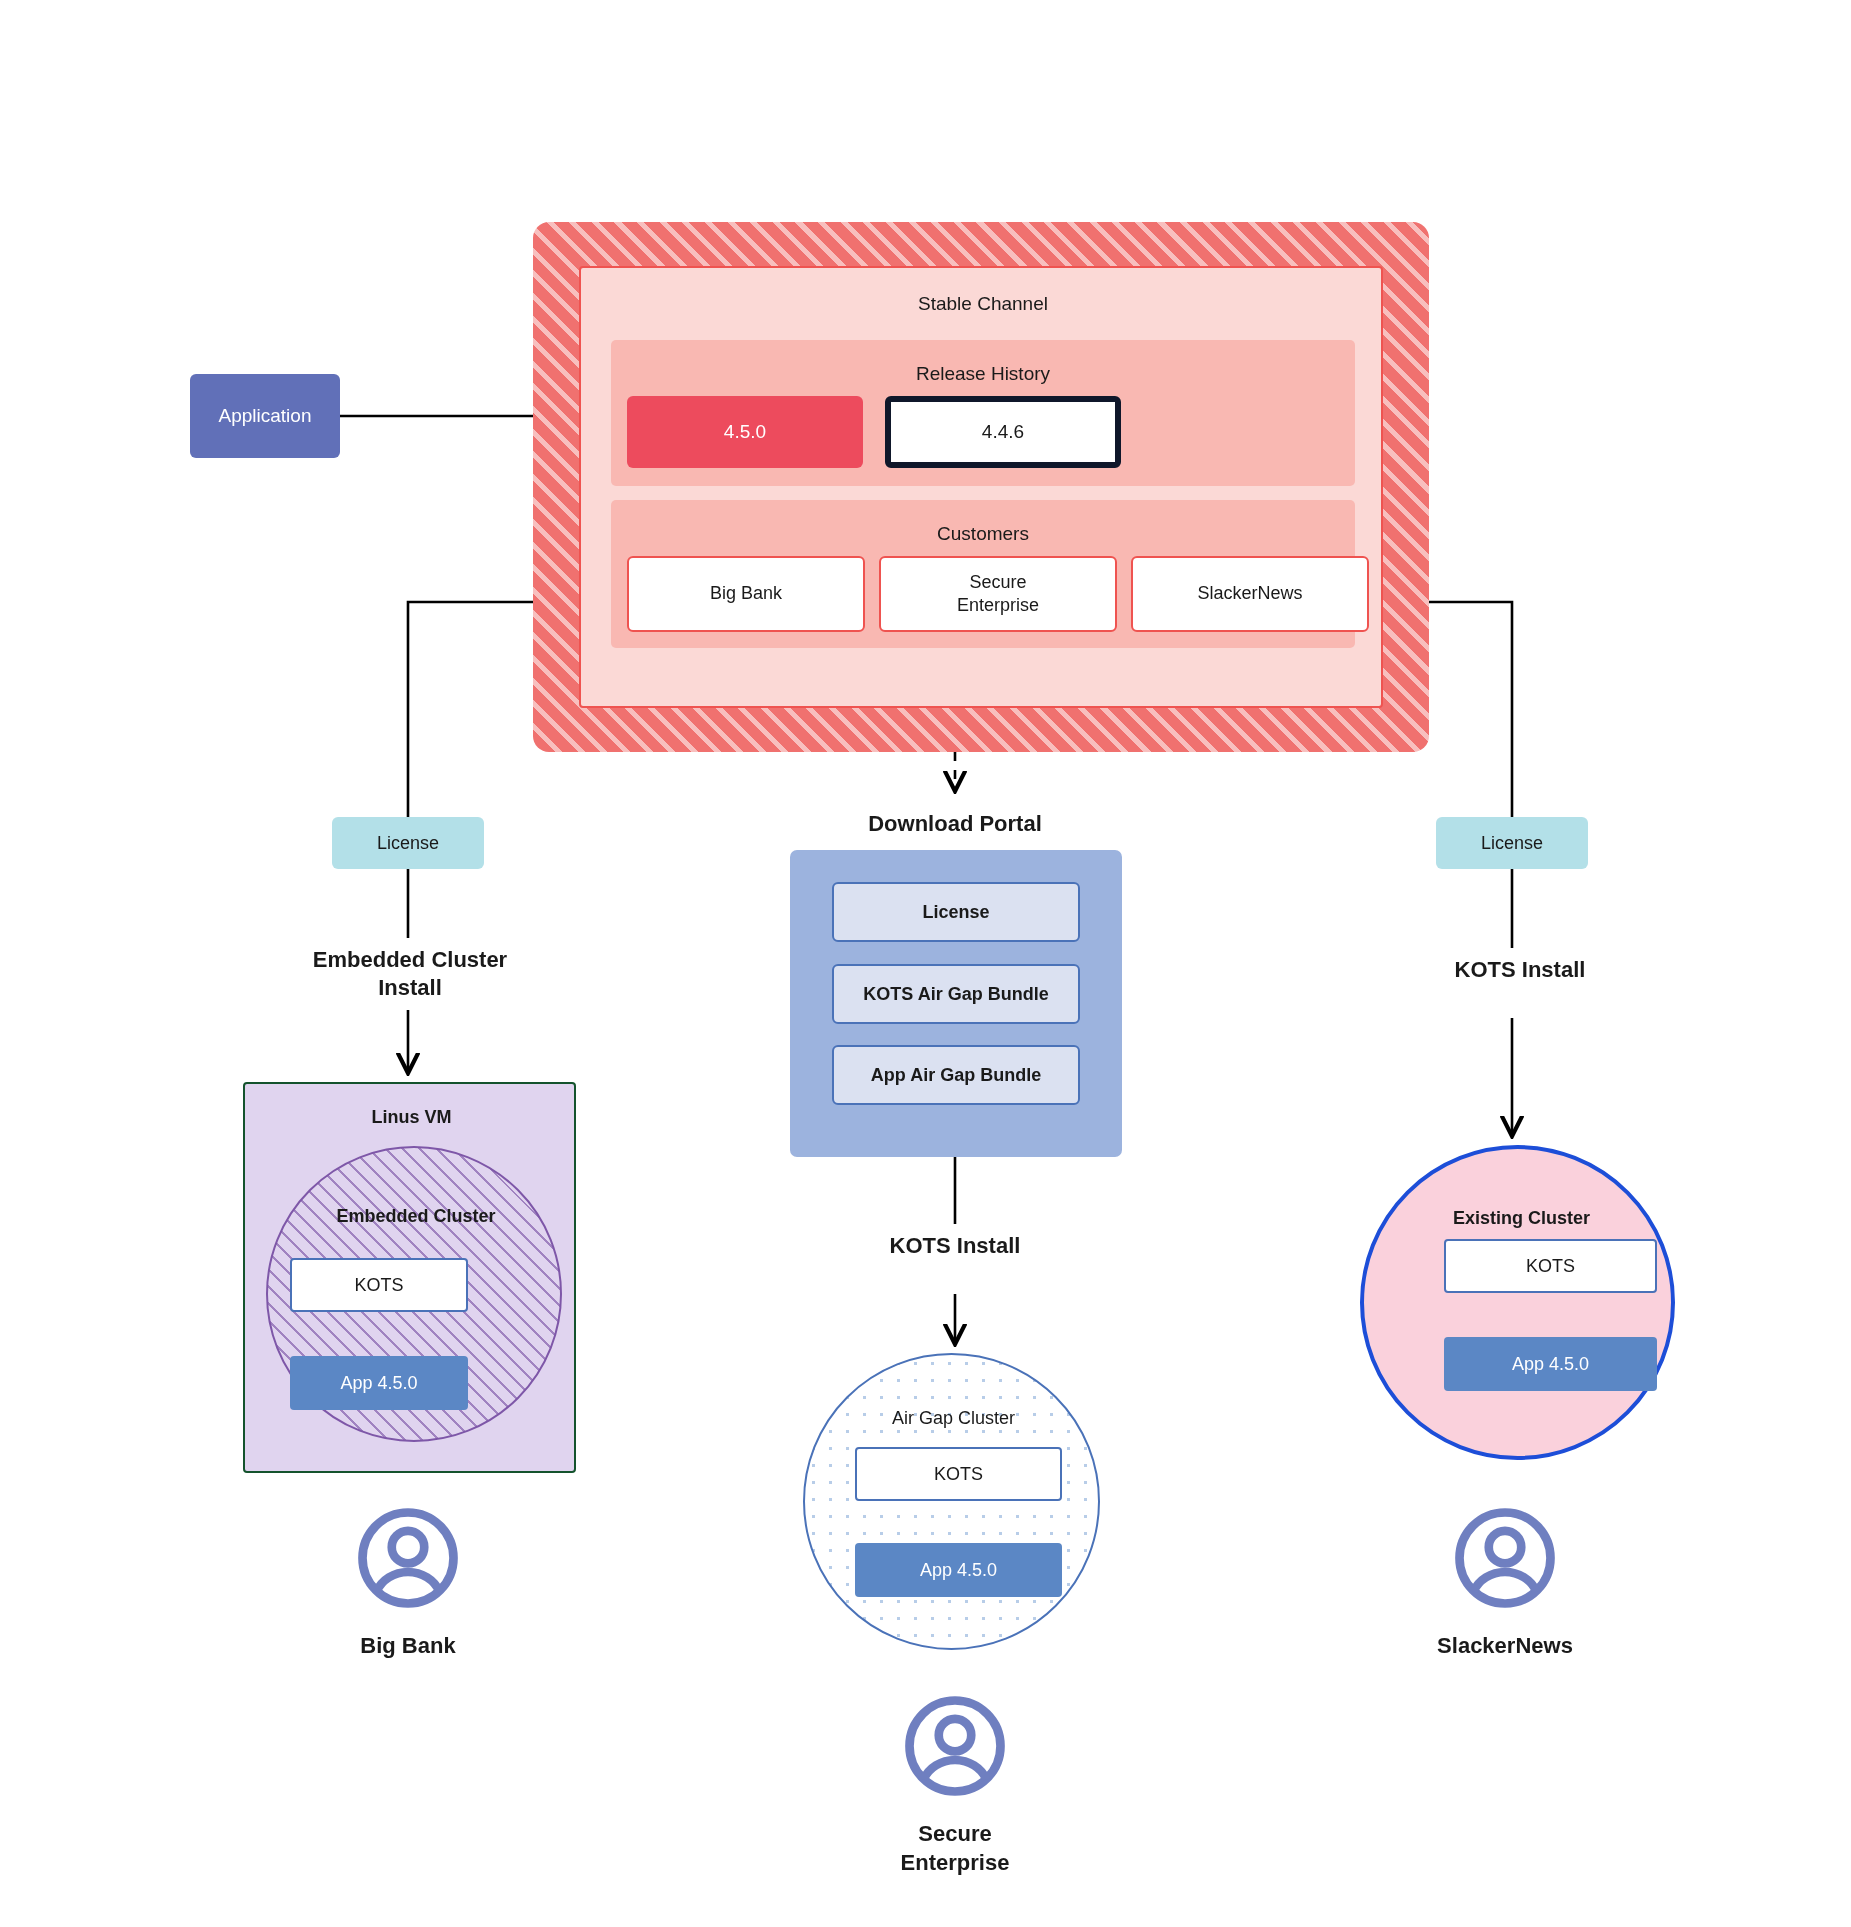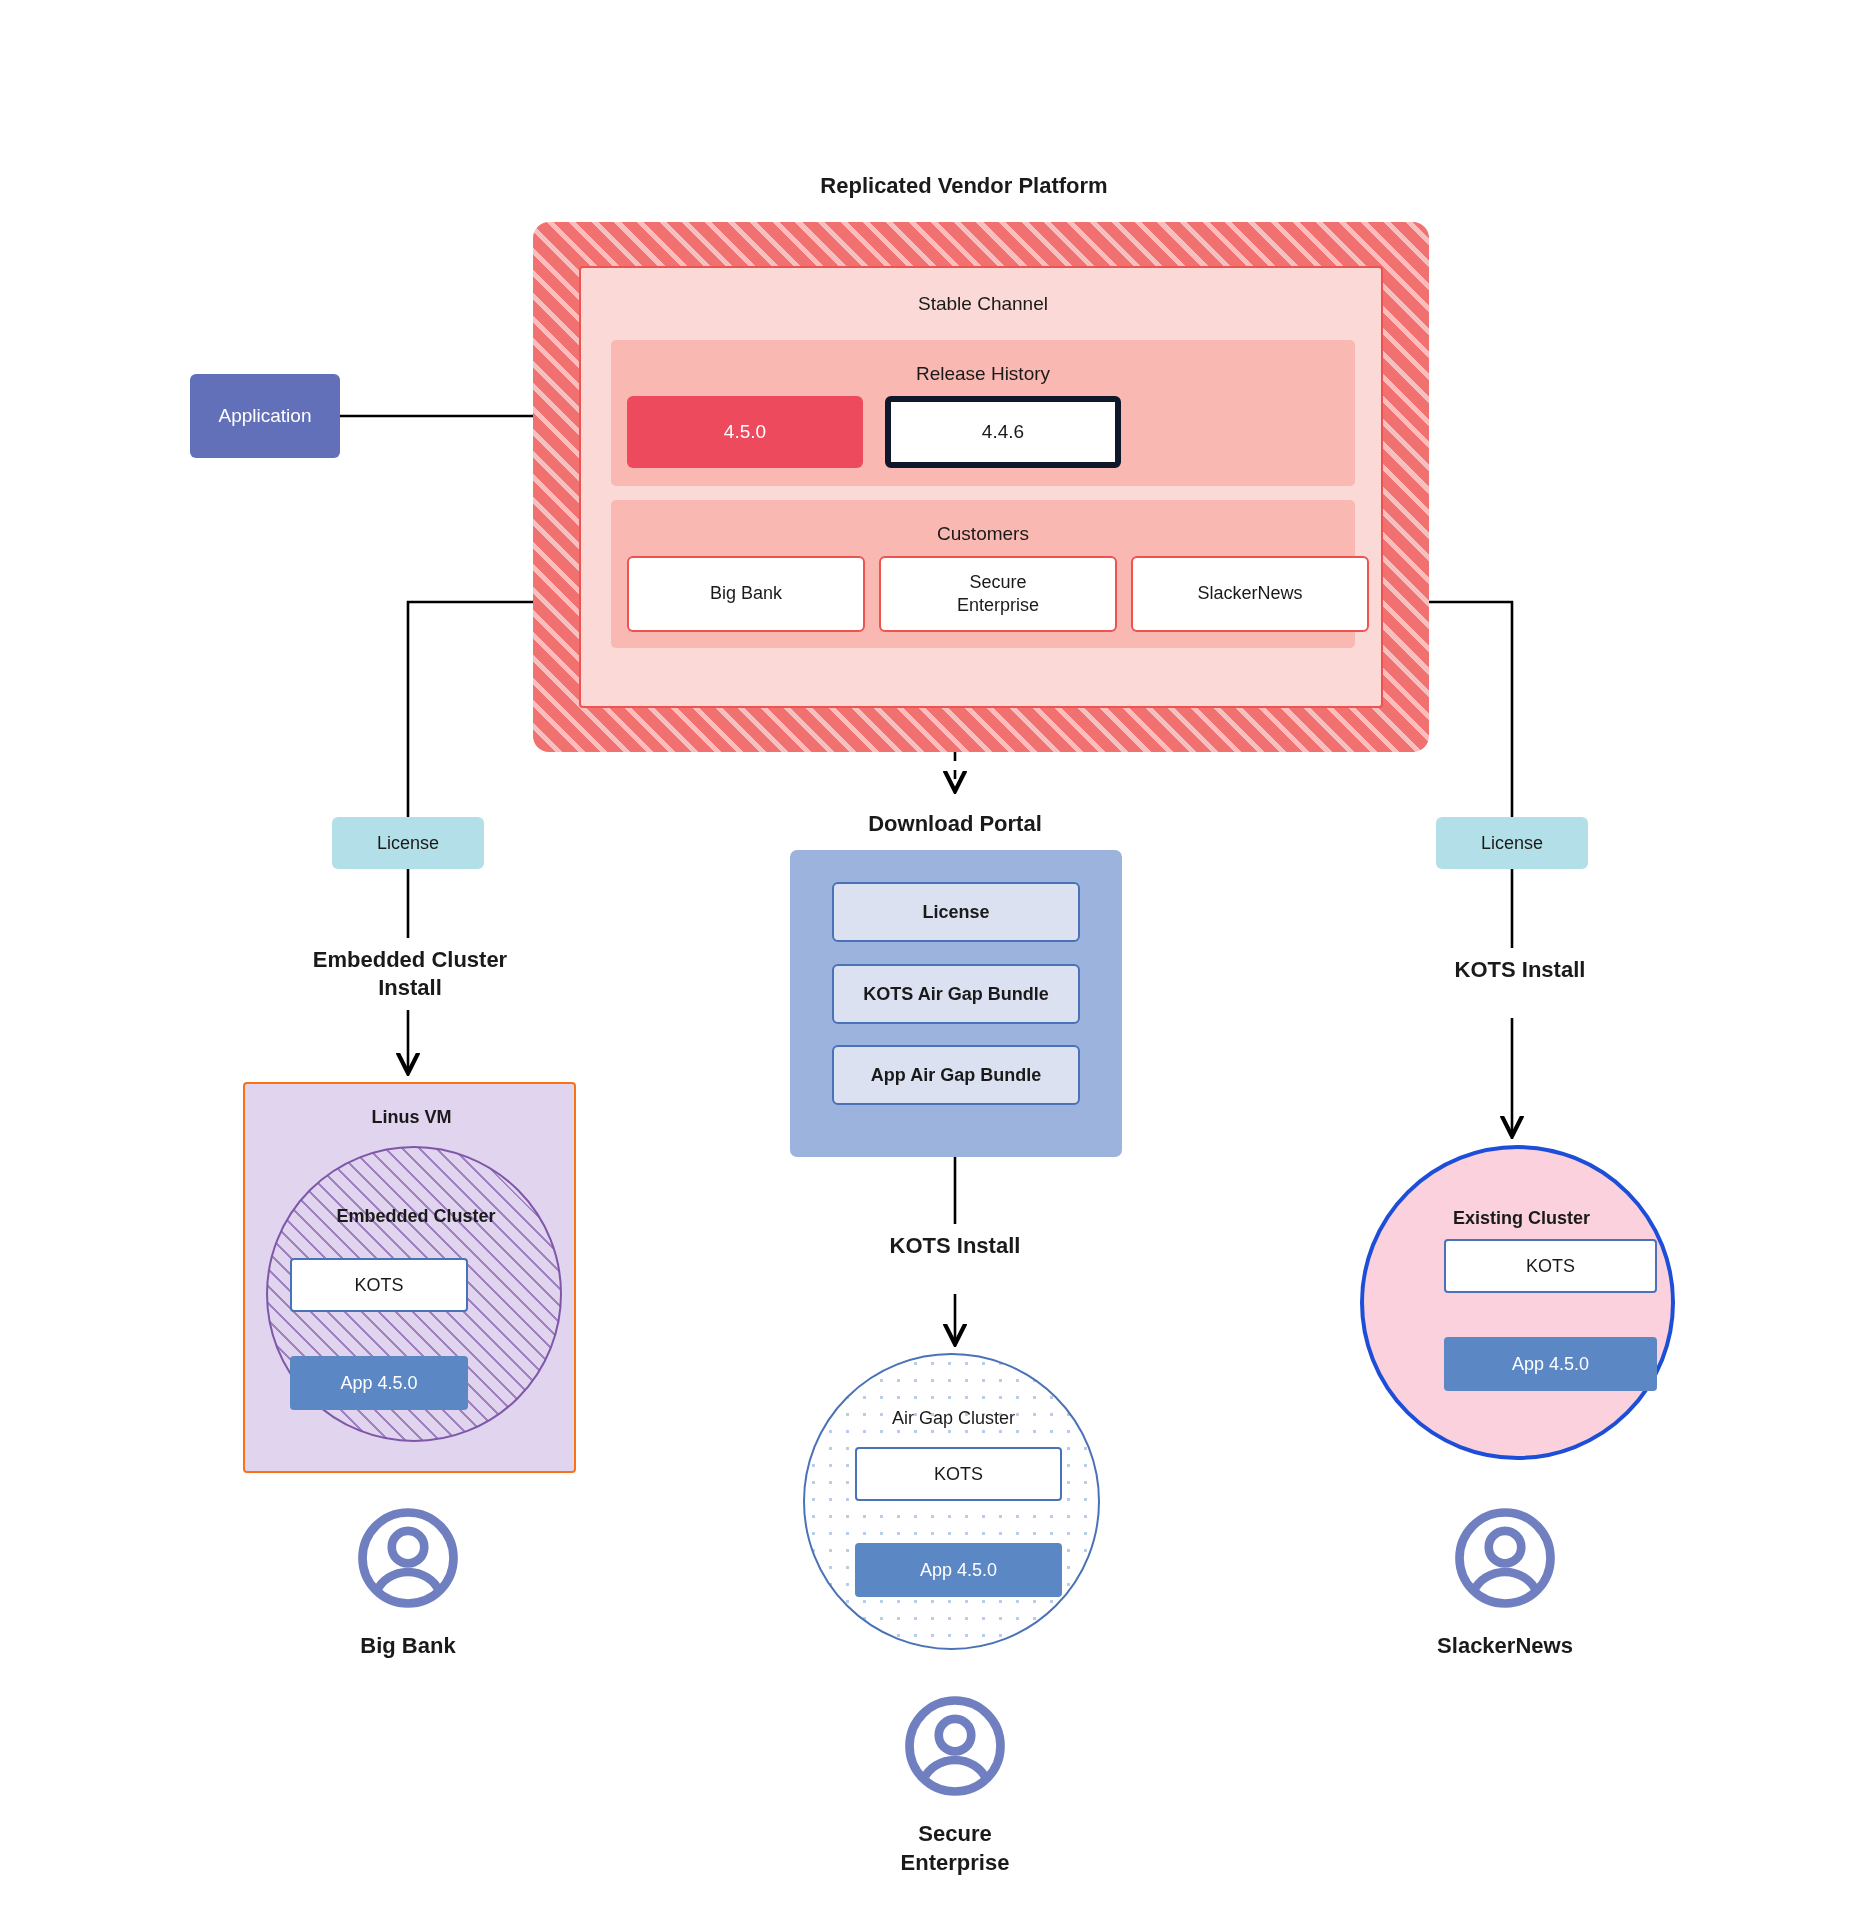--- a/index.html
+++ b/index.html
@@ -80,21 +80,21 @@
     background:#dbe1f1;border:2px solid #4a72b8;border-radius:6px;box-sizing:border-box;
     display:flex;align-items:center;justify-content:center;font-size:18px;font-weight:700;color:#1a1a1a;
   }
   #portal-item-0{top:32px;}
   #portal-item-1{top:114px;}
   #portal-item-2{top:195px;}
 
   
   #linux-vm{
     position:absolute;left:243px;top:1082px;width:333px;height:391px;
-    background:#e0d4ef;border:2px solid #f97316;border-radius:4px;box-sizing:border-box;
+    background:#e0d4ef;border:2px solid #14532d;border-radius:4px;box-sizing:border-box;
   }
   #linux-vm-title{left:0;top:22px;width:333px;font-size:18px;font-weight:700;}
   #embedded-cluster-circle{
     position:absolute;left:21px;top:62px;width:296px;height:296px;border-radius:50%;
     border:2px solid #7e57a8;box-sizing:border-box;
     background-color:#e0d4ef;
     background-image:repeating-linear-gradient(45deg,
         rgba(126,87,168,.65) 0px, rgba(126,87,168,.65) 2px,
         rgba(126,87,168,0) 2px, rgba(126,87,168,0) 12px);
   }
@@ -178,21 +178,20 @@
 
       <path d="M955,1157 L955,1224"></path>
       <path d="M955,1294 L955,1343" marker-end="url(#arr)"></path>
 
       <path d="M354,1256 L354,1292" stroke-dasharray="7 7" stroke-width="2.4" marker-end="url(#arr)"></path>
       <path d="M1519,1240 L1519,1276" stroke-dasharray="7 7" stroke-width="2.4" marker-end="url(#arr)"></path>
       <path d="M957,1448 L957,1484" stroke-dasharray="7 7" stroke-width="2.4" marker-end="url(#arr)"></path>
     </g>
   </svg>
 
-  <div class="lbl" id="platform-title">Replicated Vendor Platform</div>
 
   <div id="vendor-platform">
     <div id="stable-channel">
       <div class="lbl" id="stable-channel-title">Stable Channel</div>
 
       <div id="release-history">
         <div class="lbl" id="release-history-title">Release History</div>
         <div class="release-row">
           <div class="release-box current">4.5.0</div>
           <div class="release-box past">4.4.6</div>

